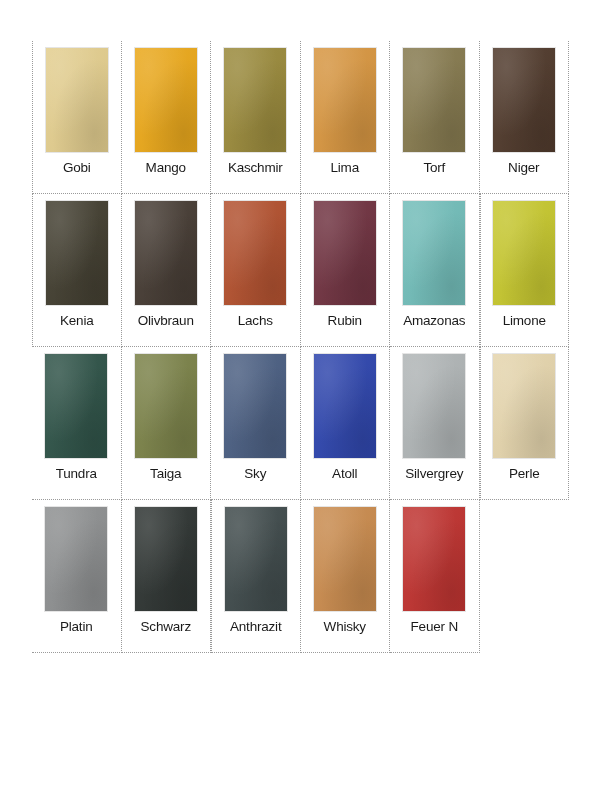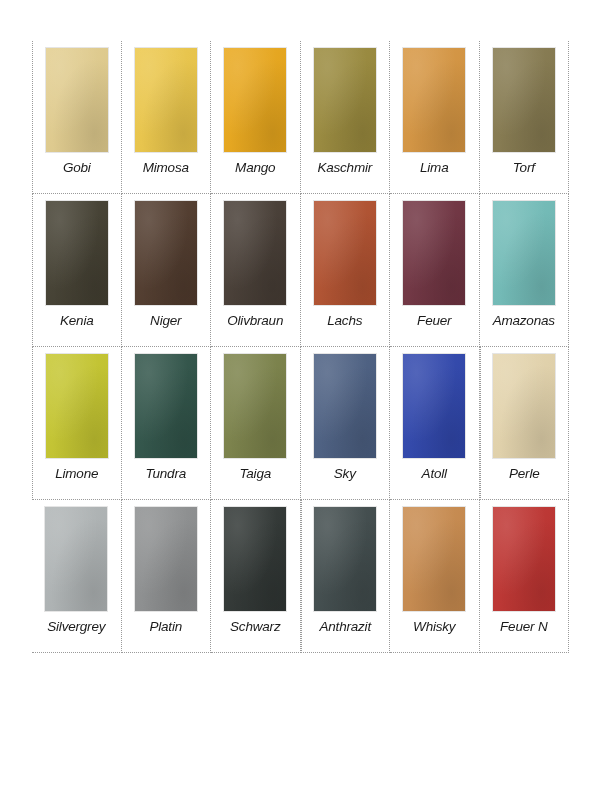--- a/index.html
+++ b/index.html
@@ -13,21 +13,20 @@
     overflow: hidden;
     font-family: "Liberation Sans", sans-serif;
     -webkit-font-smoothing: antialiased;
   }
 
   #chart-root {
     position: relative;
     width: 600px;
     height: 662px;
     background: #ffffff;
-    font-style: italic;
   }
 
   
   #swatch-grid {
     position: absolute;
     left: 32px;
     top: 41px;
     width: 537px;
     display: flex;
     flex-wrap: wrap;
@@ -84,58 +83,54 @@
 </head>
 <body>
 
 <div id="chart-root">
   <div id="swatch-grid">
       <div class="swatch-cell swatch-row-top first-in-row">
         <div class="swatch-chip" title="Gobi" style="background-color: rgb(227, 206, 143);"></div>
         <div class="swatch-label">Gobi</div>
       </div>
       <div class="swatch-cell swatch-row-top">
-        <div class="swatch-chip" title="Mimosa" style="background-color: rgb(237, 200, 74);"></div>
-        <div class="swatch-label">Mimosa</div>
-      </div>
-      <div class="swatch-cell swatch-row-top">
         <div class="swatch-chip" title="Mango" style="background-color: rgb(234, 168, 27);"></div>
         <div class="swatch-label">Mango</div>
       </div>
       <div class="swatch-cell swatch-row-top">
         <div class="swatch-chip" title="Kaschmir" style="background-color: rgb(154, 138, 60);"></div>
         <div class="swatch-label">Kaschmir</div>
       </div>
       <div class="swatch-cell swatch-row-top">
         <div class="swatch-chip" title="Lima" style="background-color: rgb(215, 150, 65);"></div>
         <div class="swatch-label">Lima</div>
       </div>
       <div class="swatch-cell swatch-row-top">
         <div class="swatch-chip" title="Torf" style="background-color: rgb(134, 122, 79);"></div>
         <div class="swatch-label">Torf</div>
       </div>
+      <div class="swatch-cell">
+        <div class="swatch-chip" title="Niger" style="background-color: rgb(80, 58, 44);"></div>
+        <div class="swatch-label">Niger</div>
+      </div>
       <div class="swatch-cell first-in-row">
         <div class="swatch-chip" title="Kenia" style="background-color: rgb(67, 63, 49);"></div>
         <div class="swatch-label">Kenia</div>
-      </div>
-      <div class="swatch-cell">
-        <div class="swatch-chip" title="Niger" style="background-color: rgb(80, 58, 44);"></div>
-        <div class="swatch-label">Niger</div>
       </div>
       <div class="swatch-cell">
         <div class="swatch-chip" title="Olivbraun" style="background-color: rgb(70, 60, 52);"></div>
         <div class="swatch-label">Olivbraun</div>
       </div>
       <div class="swatch-cell">
         <div class="swatch-chip" title="Lachs" style="background-color: rgb(178, 81, 47);"></div>
         <div class="swatch-label">Lachs</div>
       </div>
       <div class="swatch-cell">
         <div class="swatch-chip" title="Rubin" style="background-color: rgb(112, 51, 65);"></div>
-        <div class="swatch-label">Feuer</div>
+        <div class="swatch-label">Rubin</div>
       </div>
       <div class="swatch-cell">
         <div class="swatch-chip" title="Amazonas" style="background-color: rgb(114, 189, 185);"></div>
         <div class="swatch-label">Amazonas</div>
       </div>
       <div class="swatch-cell first-in-row">
         <div class="swatch-chip" title="Limone" style="background-color: rgb(198, 199, 47);"></div>
         <div class="swatch-label">Limone</div>
       </div>
       <div class="swatch-cell">
@@ -147,27 +142,27 @@
         <div class="swatch-label">Taiga</div>
       </div>
       <div class="swatch-cell">
         <div class="swatch-chip" title="Sky" style="background-color: rgb(75, 95, 130);"></div>
         <div class="swatch-label">Sky</div>
       </div>
       <div class="swatch-cell">
         <div class="swatch-chip" title="Atoll" style="background-color: rgb(47, 70, 173);"></div>
         <div class="swatch-label">Atoll</div>
       </div>
+      <div class="swatch-cell">
+        <div class="swatch-chip" title="Silvergrey" style="background-color: rgb(176, 181, 182);"></div>
+        <div class="swatch-label">Silvergrey</div>
+      </div>
       <div class="swatch-cell first-in-row">
         <div class="swatch-chip" title="Perle" style="background-color: rgb(229, 213, 173);"></div>
         <div class="swatch-label">Perle</div>
-      </div>
-      <div class="swatch-cell">
-        <div class="swatch-chip" title="Silvergrey" style="background-color: rgb(176, 181, 182);"></div>
-        <div class="swatch-label">Silvergrey</div>
       </div>
       <div class="swatch-cell">
         <div class="swatch-chip" title="Platin" style="background-color: rgb(142, 144, 145);"></div>
         <div class="swatch-label">Platin</div>
       </div>
       <div class="swatch-cell">
         <div class="swatch-chip" title="Schwarz" style="background-color: rgb(47, 53, 51);"></div>
         <div class="swatch-label">Schwarz</div>
       </div>
       <div class="swatch-cell swatch-row-last first-in-row">

